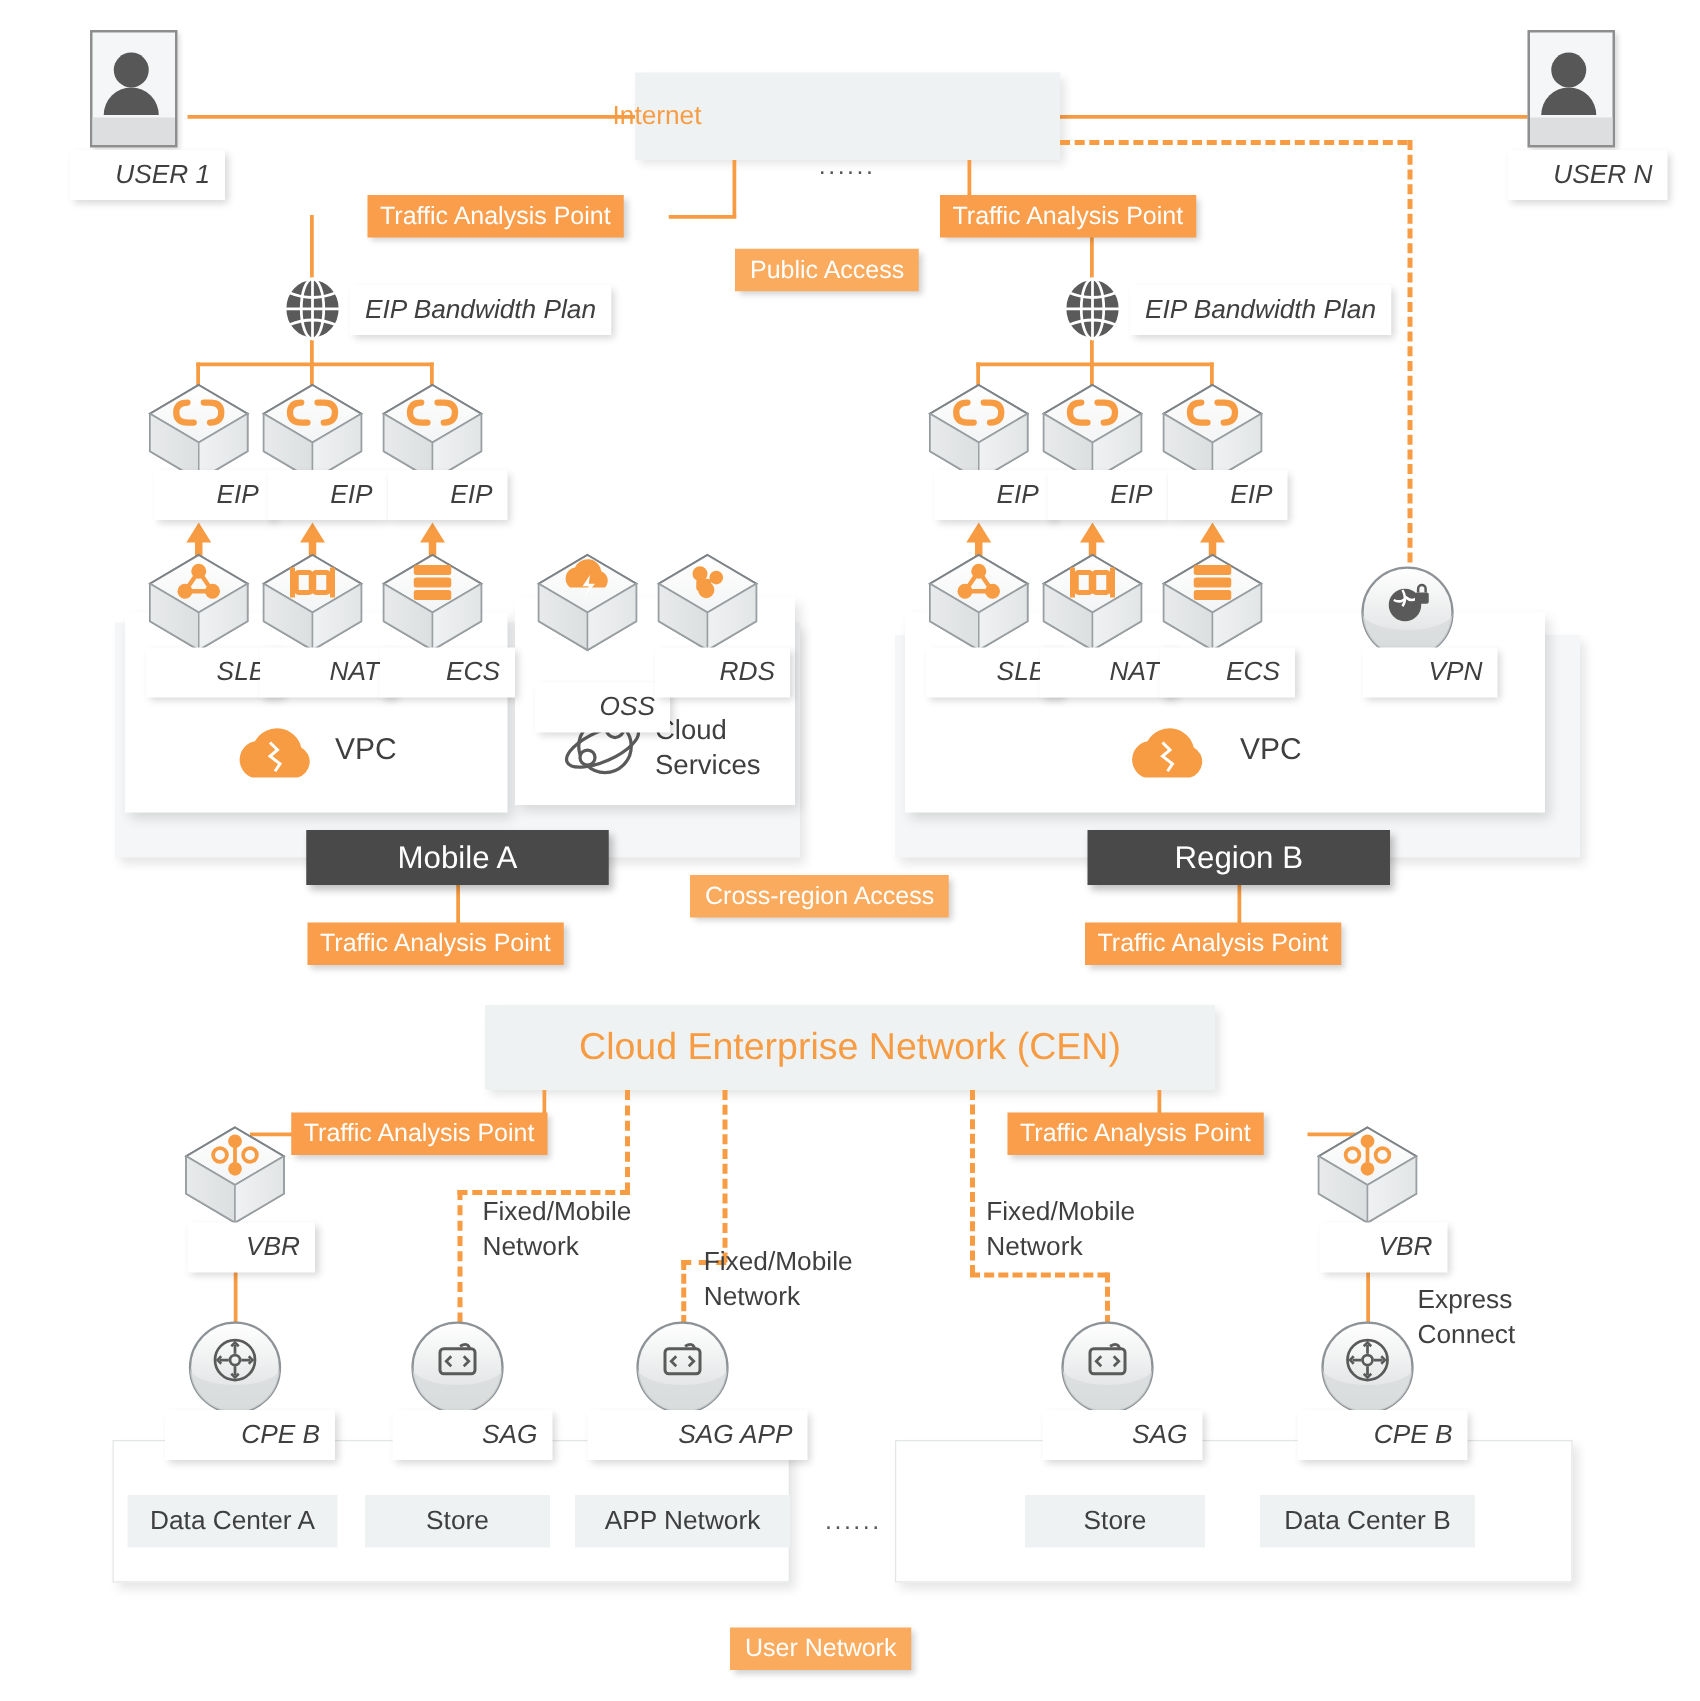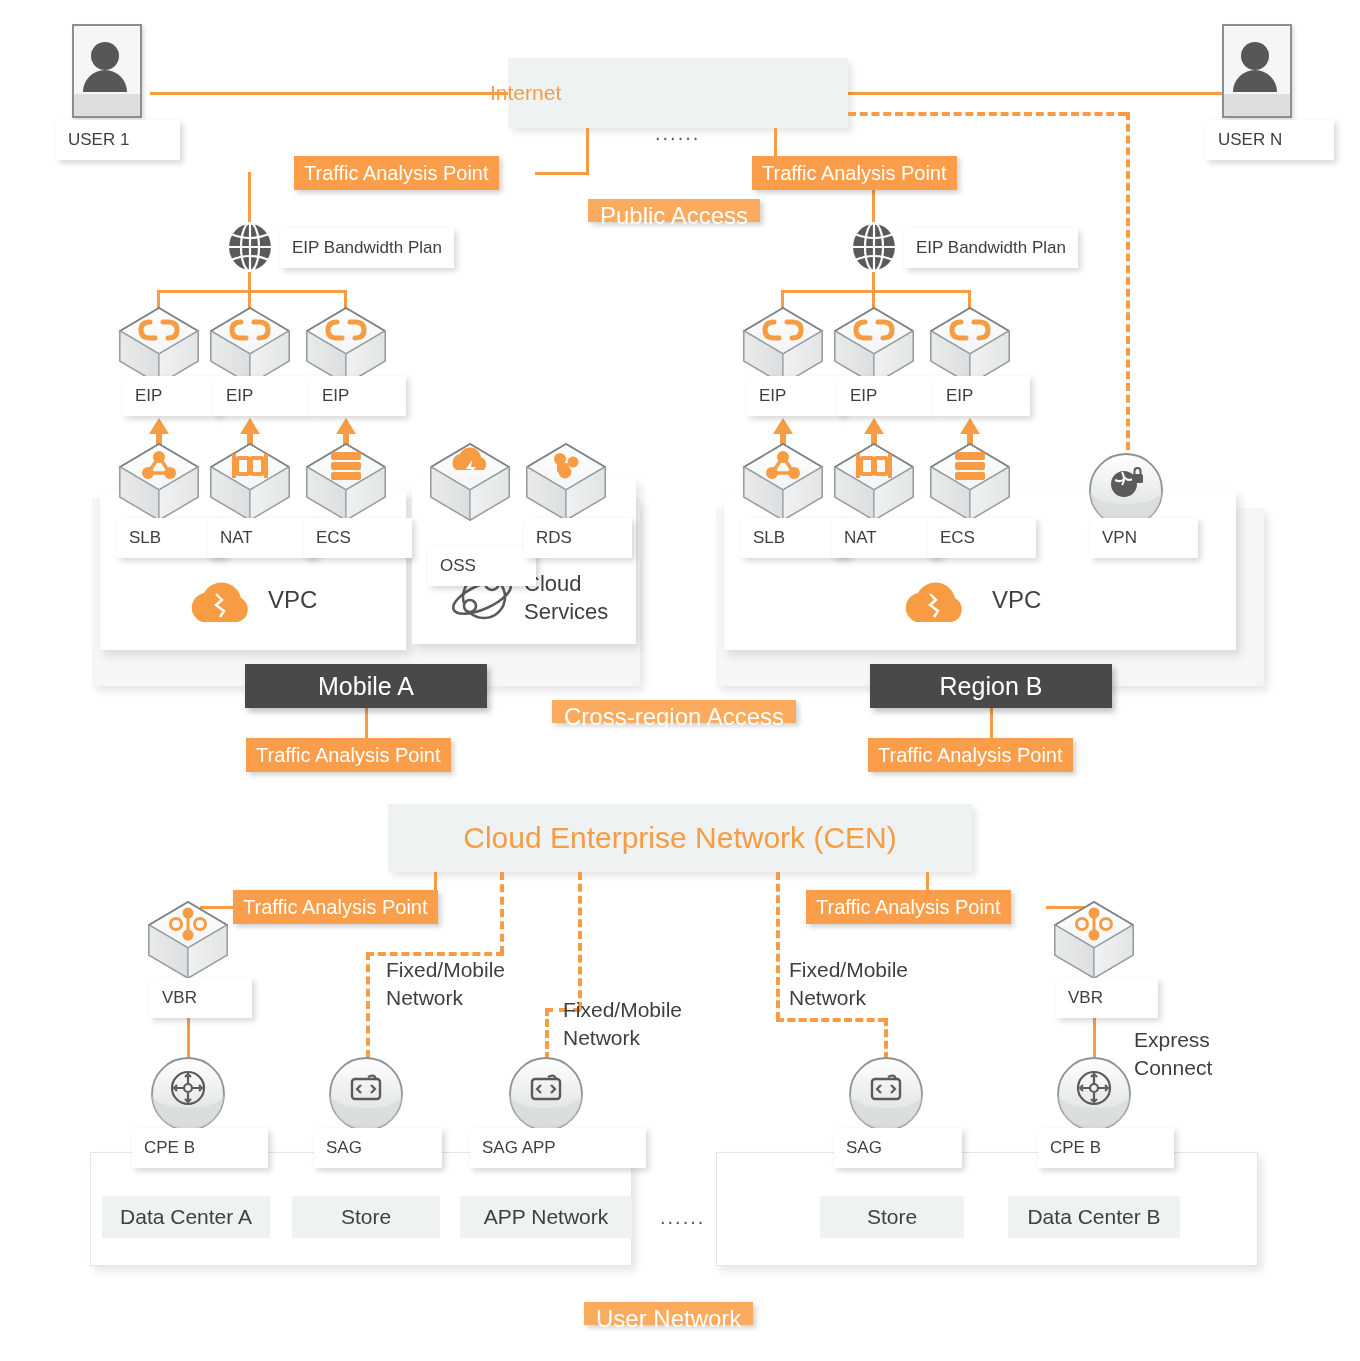--- a/index.html
+++ b/index.html
@@ -12,28 +12,28 @@
 
   
   .ln{position:absolute;background:#f79c42;}
   .lnh{height:3px;}
   .lnv{width:3px;}
   .dash-v{position:absolute;width:0;border-left:4px dashed #f79c42;}
   .dash-h{position:absolute;height:0;border-top:4px dashed #f79c42;}
   .tap{position:absolute;background:#fa9e4b;color:#fff;font-size:20px;
        line-height:34px;height:34px;padding:0 10px;white-space:nowrap;
        box-shadow:3px 3px 5px rgba(0,0,0,.18);z-index:30;}
-  .tag-orange{position:absolute;background:#fbab5e;color:#fff;font-size:24px;
-       line-height:34px;height:23px;padding:0 12px;white-space:nowrap;
+  .tag-orange{position:absolute;background:#fbab5e;color:#fff;font-size:20px;
+       line-height:34px;height:34px;padding:0 12px;white-space:nowrap;
        box-shadow:3px 3px 5px rgba(0,0,0,.18);z-index:30;}
 
   
-  .cap{position:absolute;background:#fff;color:#3f3f3f;font-size:17px;
+  .cap{position:absolute;background:#fff;color:#3f3f3f;font-size:21px;
        line-height:40px;height:40px;padding:0 12px;white-space:nowrap;
-       text-align:left;box-shadow:3px 3px 6px rgba(0,0,0,.16);z-index:25;}
+       text-align:right;box-shadow:3px 3px 6px rgba(0,0,0,.16);z-index:25;font-style:italic;}
 
   
   .banner{position:absolute;background:#494949;color:#fff;font-size:25px;
        line-height:44px;height:44px;text-align:center;white-space:nowrap;
        box-shadow:3px 4px 6px rgba(0,0,0,.25);z-index:40;}
 
   
   .panel{position:absolute;background:#eef2f3;box-shadow:4px 4px 7px rgba(0,0,0,.10);}
   .panel-title{position:absolute;color:#f79c42;white-space:nowrap;}
 

